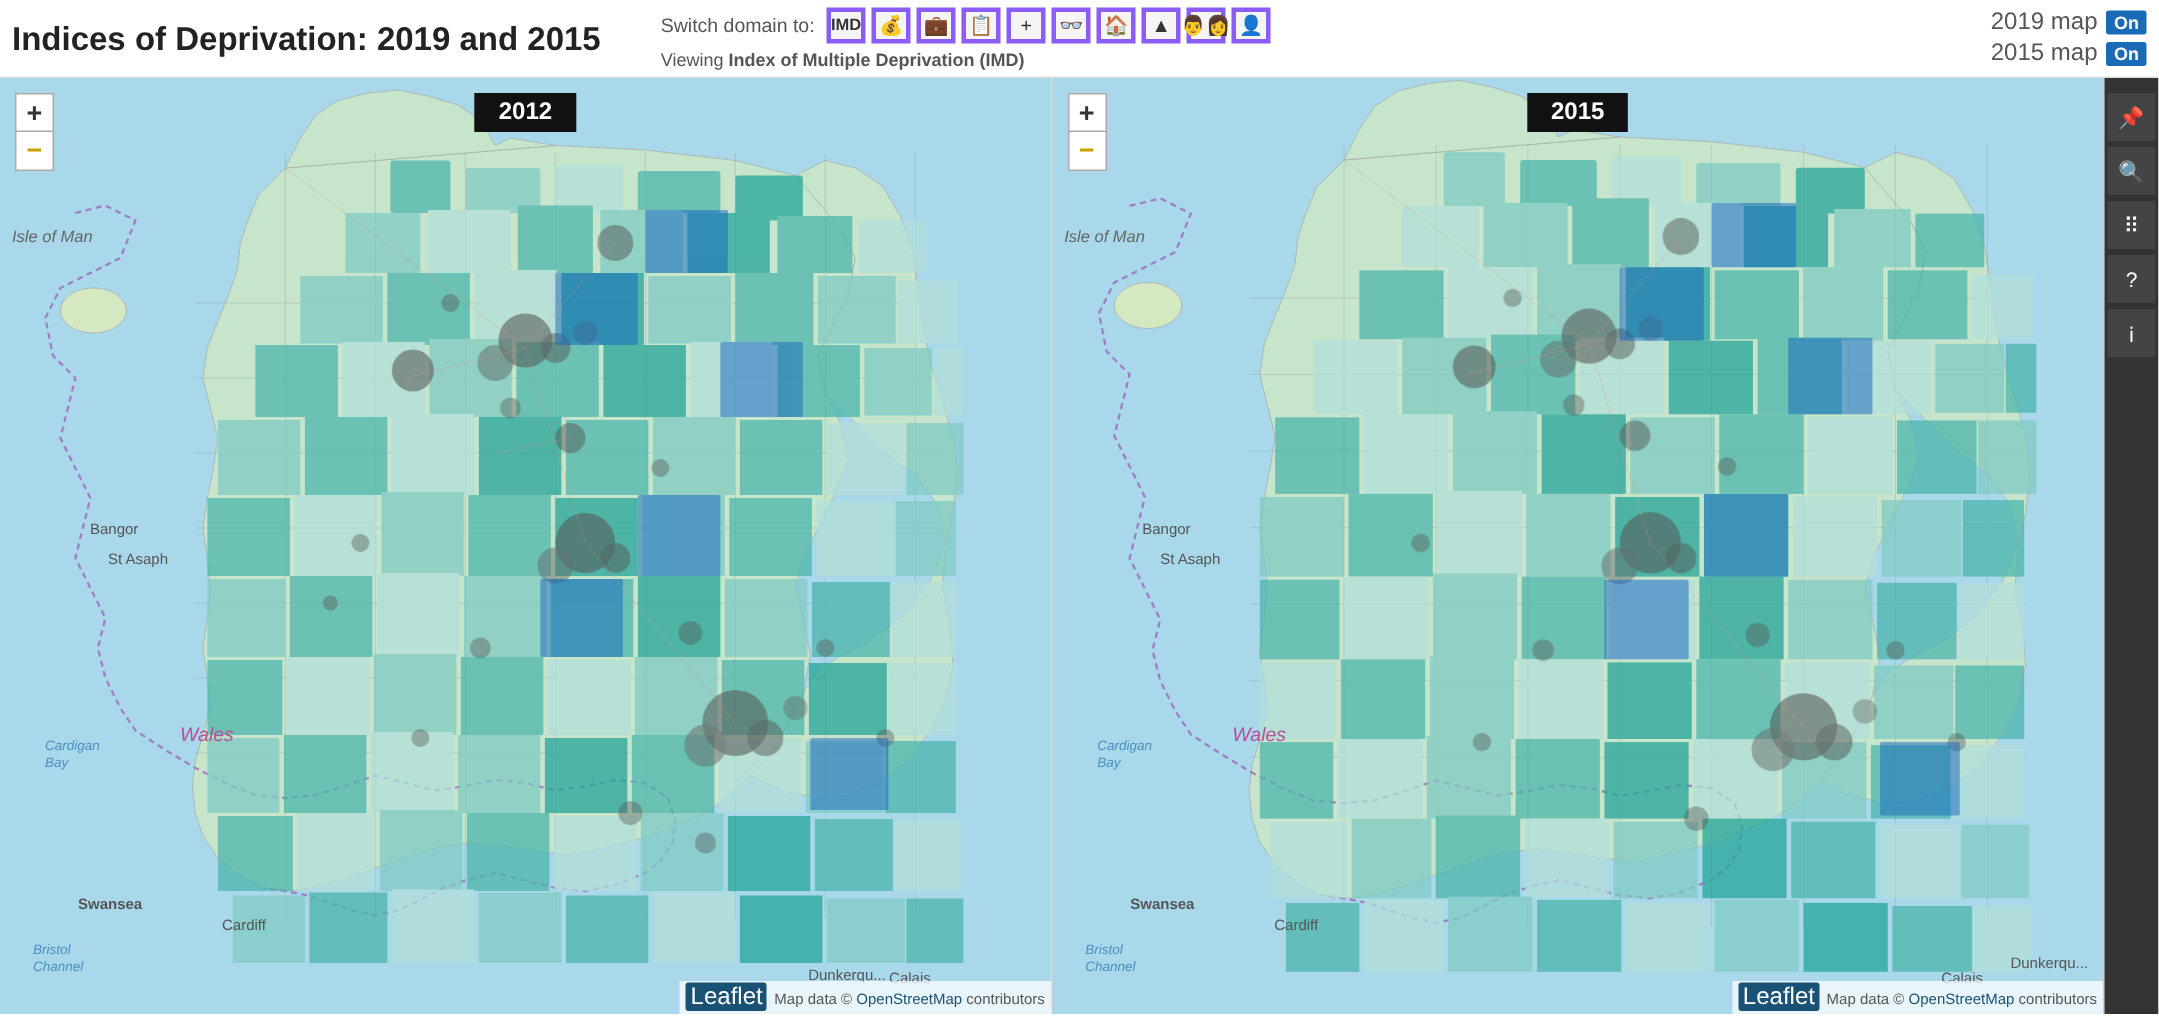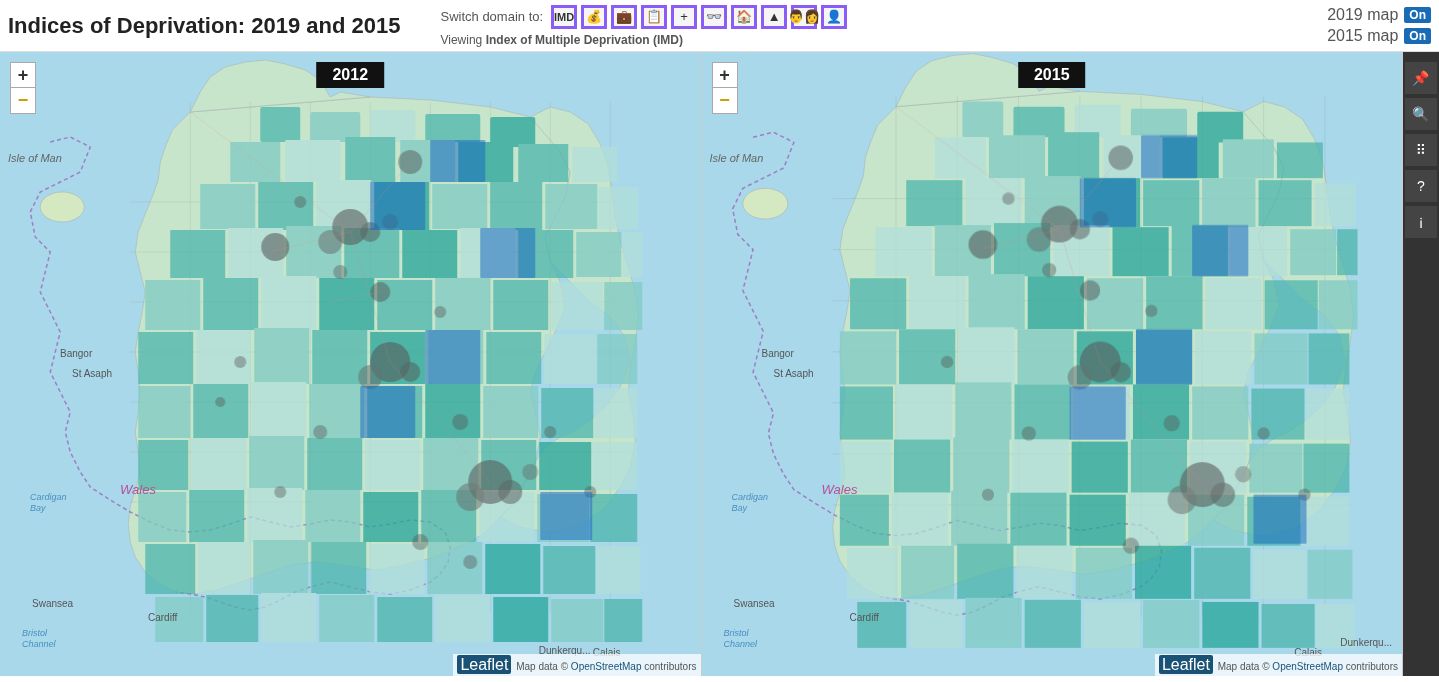--- a/index.html
+++ b/index.html
@@ -242,24 +242,25 @@
       top: 560px;
       left: 148px;
       color: #555;
       font-size: 10px;
       z-index: 5;
     }
 
     .swansea-label {
       position: absolute;
       top: 546px;
-      left: 32px;
+      left: 52px;
       color: #555;
       font-size: 10px;
       z-index: 5;
+      font-weight: bold;
     }
 
     .bristol-channel-label {
       position: absolute;
       top: 576px;
       left: 22px;
       color: #4a8fc1;
       font-size: 9px;
       font-style: italic;
       z-index: 5;

